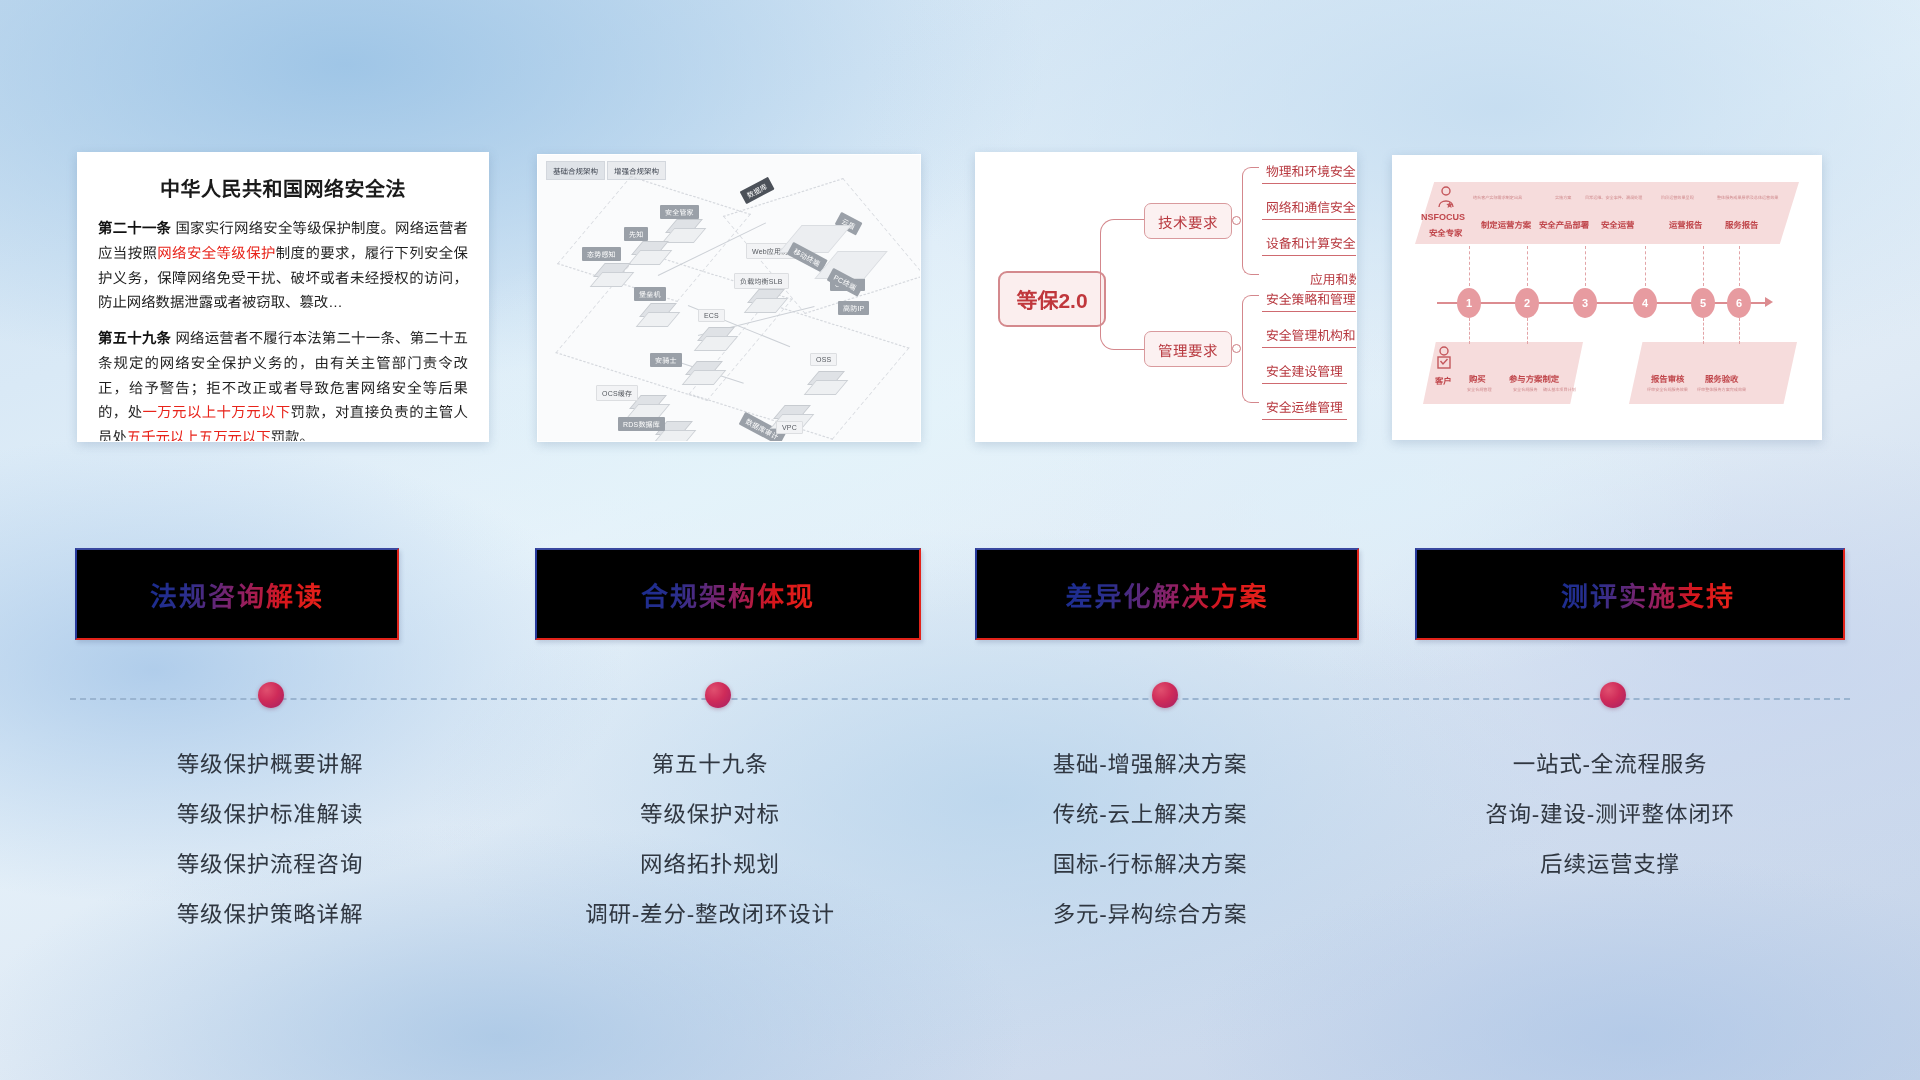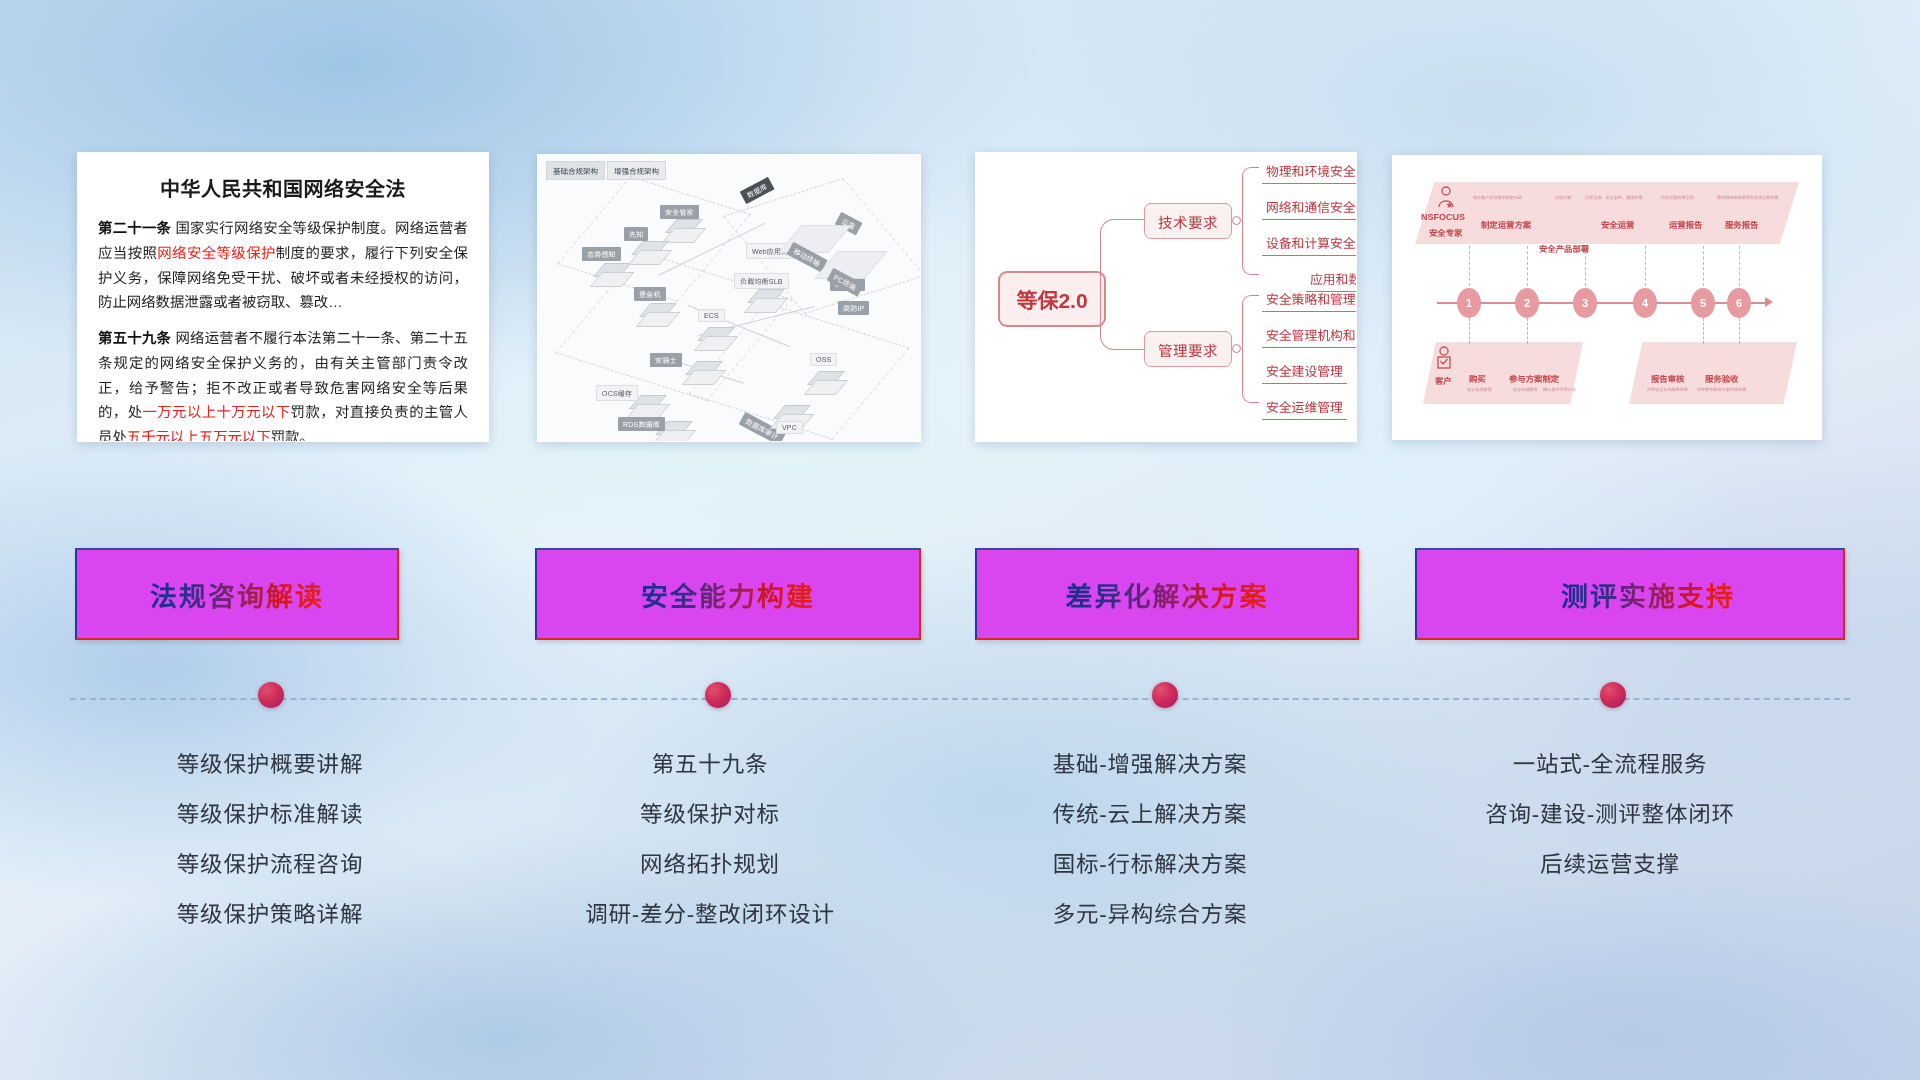--- a/index.html
+++ b/index.html
@@ -97,21 +97,21 @@
   .nfAxis{position:absolute;left:44px;top:146px;width:330px;height:1.6px;background:#dc8c90;}
   .nfArrow{position:absolute;left:372px;top:141px;width:0;height:0;
            border-left:8px solid #dc8c90;border-top:5px solid transparent;border-bottom:5px solid transparent;}
   .nfNode{position:absolute;width:24px;height:30px;border-radius:50%;background:#e79ba0;
           color:#fff;font-size:11px;display:flex;align-items:center;justify-content:center;font-weight:600;}
   .nfTick{position:absolute;width:1px;border-left:1px dashed #e2a3a6;}
   .nfPerson{position:absolute;color:#c4575c;}
 
   
   .heads{position:absolute;left:0;top:548px;width:1920px;height:110px;}
-  .headBox{position:absolute;height:88px;background:#d946ef;border:2px solid #e2231a;
+  .headBox{position:absolute;height:88px;background:#000000;border:2px solid #e2231a;
            border-left-color:#26399b;border-top-color:#39489f;
            box-shadow:2px 3px 4px rgba(60,80,120,.18);
            display:flex;align-items:center;justify-content:center;}
   .headBox span{font-size:27px;font-weight:600;letter-spacing:2px;
      background:linear-gradient(100deg,#1b2d90 0%,#2b2f8d 22%,#8e2066 52%,#d8161b 76%,#e8231a 100%);
      -webkit-background-clip:text;background-clip:text;color:transparent;
      -webkit-text-fill-color:transparent;}
   .hb1{left:75px;width:320px;}
   .hb2{left:535px;width:382px;}
   .hb3{left:975px;width:380px;}
@@ -299,21 +299,21 @@
           <circle cx="9" cy="5" r="4" fill="none" stroke="#c4575c" stroke-width="1.4"></circle>
           <path d="M2 21 C2 13 16 13 16 21" fill="none" stroke="#c4575c" stroke-width="1.4"></path>
           <path d="M12.6 15.6 l1 2.1 2.3.3 -1.7 1.6 .4 2.3 -2-1.1 -2 1.1 .4-2.3 -1.7-1.6 2.3-.3z" fill="#c4575c"></path>
         </svg>
         <div class="nfTitle" style="left:28px;top:56px;font-size:9px;">NSFOCUS</div>
         <div class="nfTitle" style="left:36px;top:70px;">安全专家</div>
 
         <div class="nfSub" style="left:80px;top:38px;">结合客户实际需求制定出具</div>
         <div class="nfTitle" style="left:88px;top:62px;">制定运营方案</div>
         <div class="nfSub" style="left:162px;top:38px;">实施方案</div>
-        <div class="nfTitle" style="left:146px;top:62px;margin-top:24px;">安全产品部署</div>
+        <div class="nfTitle" style="left:146px;top:62px;">安全产品部署</div>
         <div class="nfSub" style="left:192px;top:38px;">日常运维、安全事件、漏洞处理</div>
         <div class="nfTitle" style="left:208px;top:62px;">安全运营</div>
         <div class="nfSub" style="left:268px;top:38px;">阶段运营效果呈现</div>
         <div class="nfTitle" style="left:276px;top:62px;">运营报告</div>
         <div class="nfSub" style="left:324px;top:38px;">整体服务成果展示及总体运营效果</div>
         <div class="nfTitle" style="left:332px;top:62px;">服务报告</div>
 
         <div class="nfAxis"></div>
         <div class="nfArrow"></div>
 
@@ -354,21 +354,21 @@
         <div class="nfSub" style="left:304px;top:230px;">评审整体服务方案完成效果</div>
       </div>
     </div>
   </div>
 
   <div class="heads">
     <div class="headBox hb1">
       <span>法规咨询解读</span>
     </div>
     <div class="headBox hb2">
-      <span>安全能力构建</span>
+      <span>合规架构体现</span>
     </div>
     <div class="headBox hb3">
       <span>差异化解决方案</span>
     </div>
     <div class="headBox hb4">
       <span>测评实施支持</span>
     </div>
   </div>
 
   <div class="tl">

